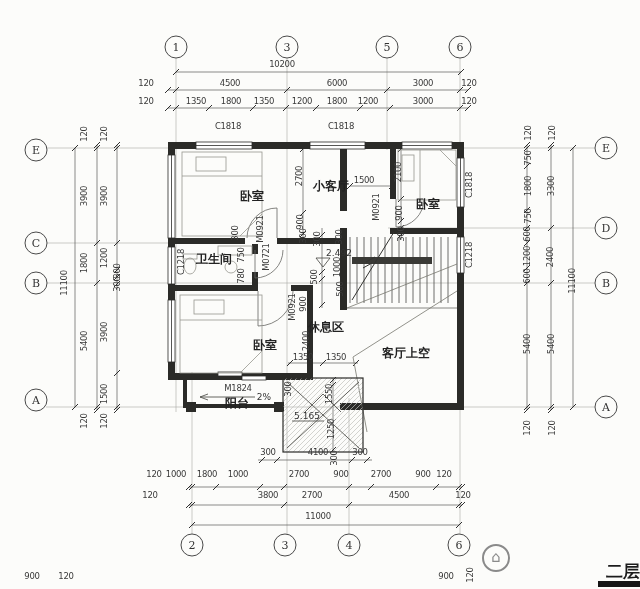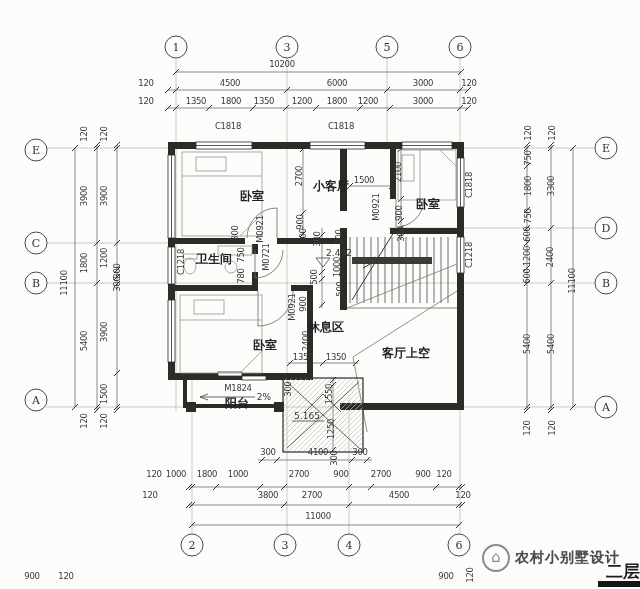--- a/index.html
+++ b/index.html
@@ -313,18 +313,17 @@
       <div class="opening rot" style="left: 376px; top: 207px;">M0921</div>
       <div class="opening rot" style="left: 292px; top: 307px;">M0921</div>
       <div class="opening" style="left: 238px; top: 388px;">M1824</div>
       <div class="level" style="left: 339px; top: 253px;">2.492</div>
       <div class="level" style="left: 307px; top: 416px;">5.165</div>
       <div class="level" style="left: 264px; top: 397px;">2%</div>
     </div>
 
 <div id="watermark">
   <div id="wm-logo">⌂</div>
-  <div id="wm-text">农村小别墅设计</div>
 </div>
 <div id="sheet-title">二层</div>
 <div id="sheet-bar"></div>
 
 </div>
 
 </body></html>

